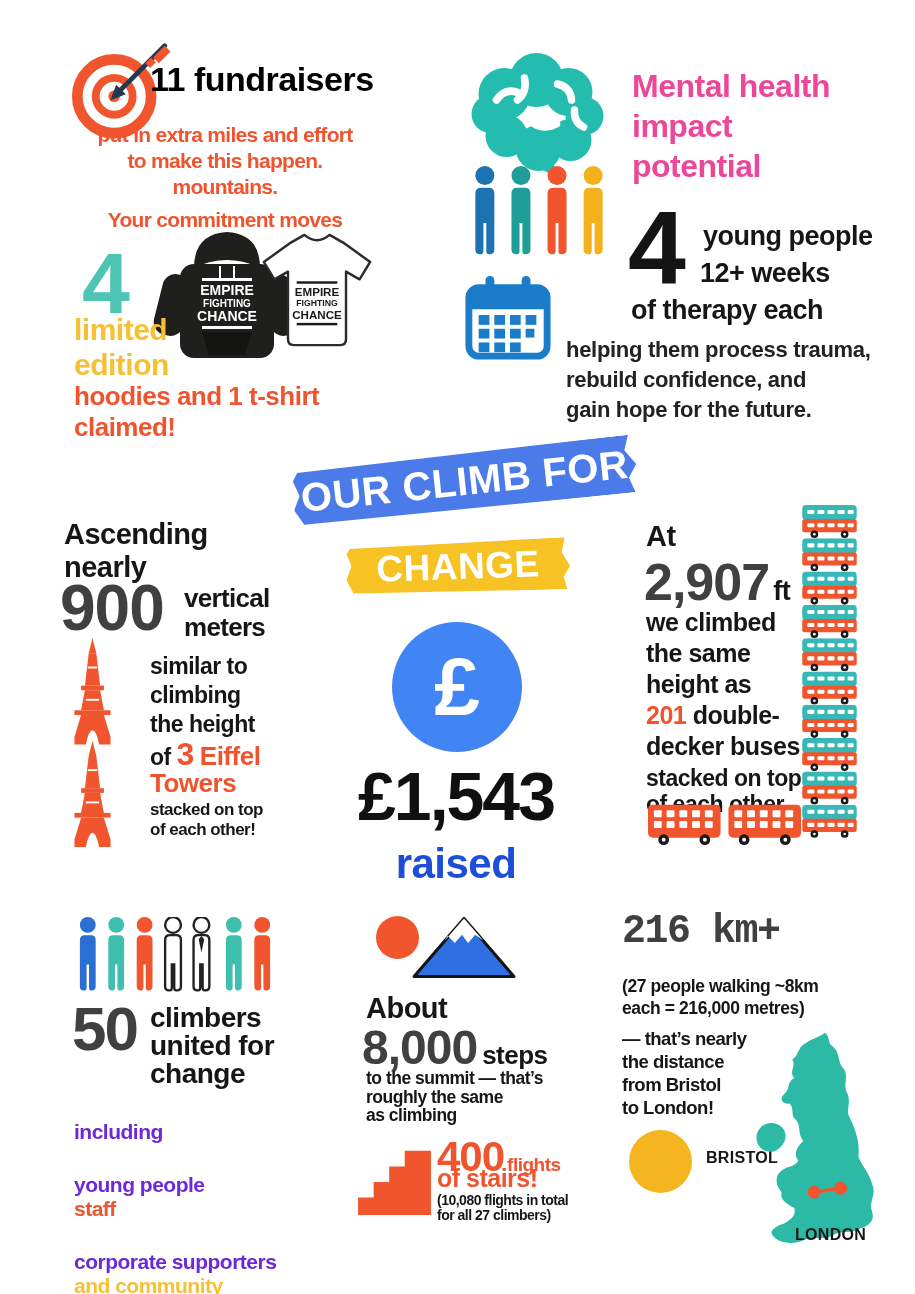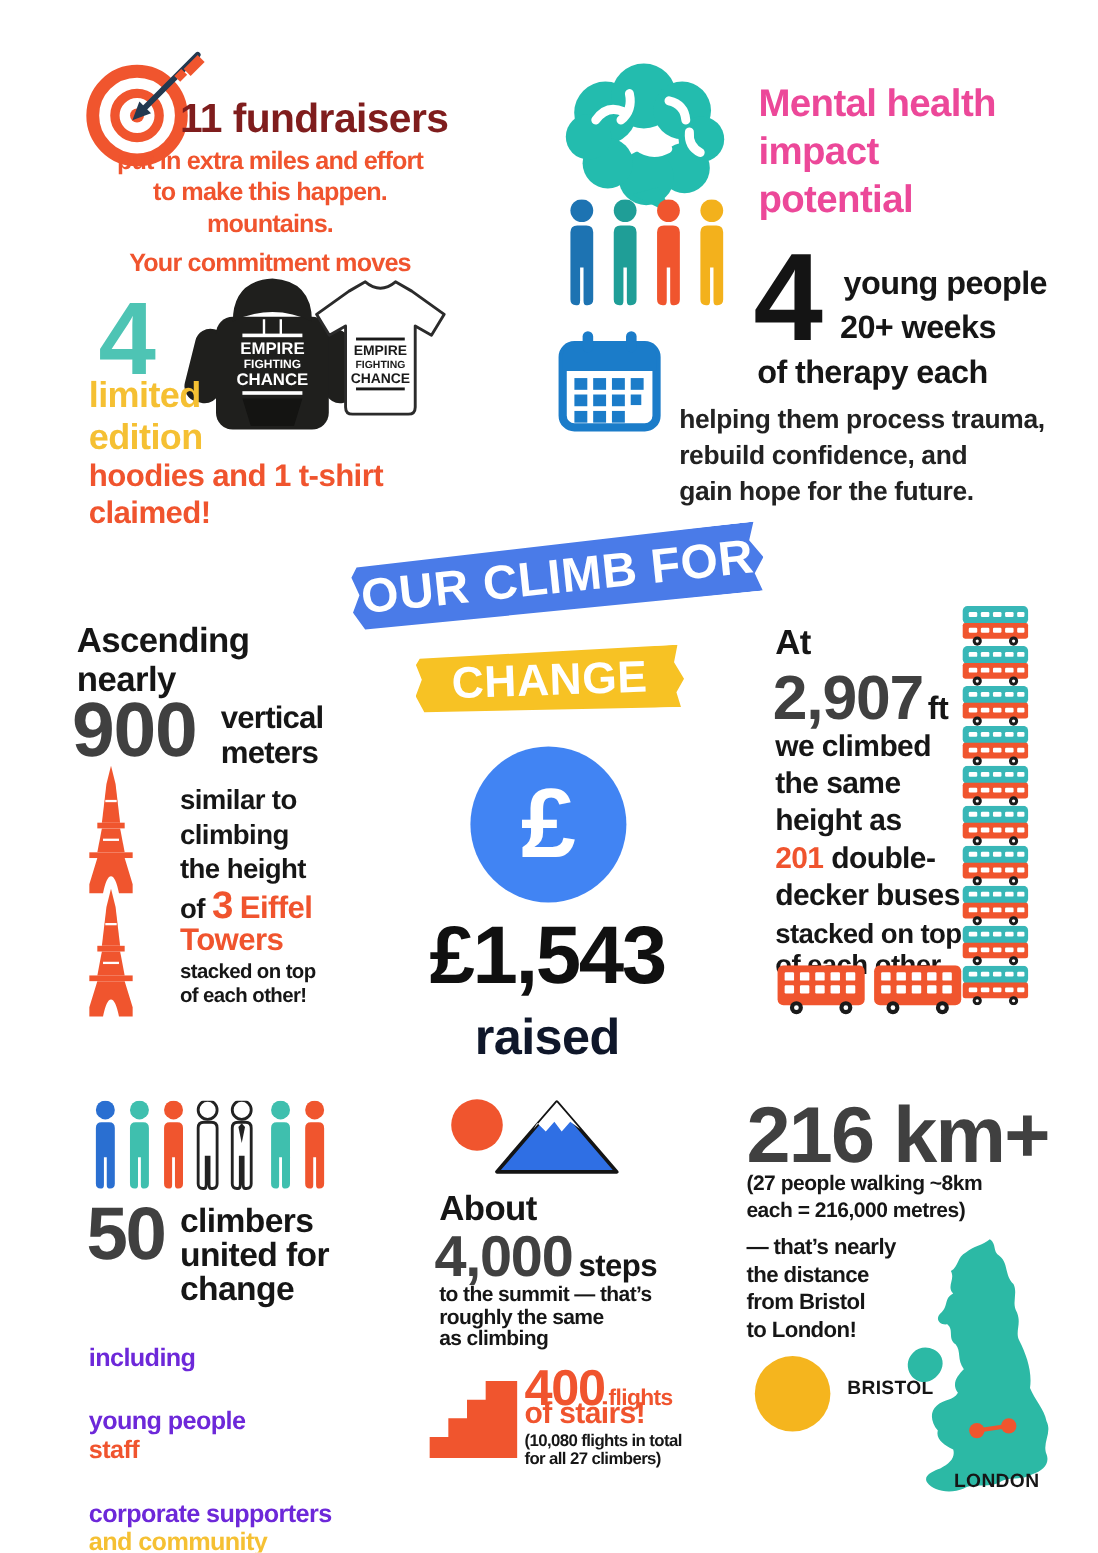--- a/index.html
+++ b/index.html
@@ -1,20 +1,20 @@
 <!DOCTYPE html>
 <html><head>
 <meta charset="utf-8">
 <style>
   html,body{margin:0;padding:0;background:#fff;}
   #canvas{position:relative;width:915px;height:1294px;background:#fff;overflow:hidden;
           font-family:"Liberation Sans",sans-serif;}
   .t{position:absolute;font-weight:800;letter-spacing:-0.5px;color:#161616;white-space:nowrap;}
   .blue{color:#404040;}
-  .navy{color:#7f1d1d;margin-top:20px;}
+  .navy{color:#000000;}
   .orange{color:#f0542e;}
   .teal{color:#6d28d9;margin-top:28px;}
   .ltteal{color:#4ec4b4;}
   .yellow{color:#f5c033;}
   .tape{position:absolute;display:flex;align-items:center;justify-content:center;
         color:#fff;font-weight:800;letter-spacing:0.5px;}
   .tape-blue{background:#4a7be8;clip-path:polygon(2% 6%,98.5% 0%,97% 26%,100% 52%,97.5% 74%,99% 100%,2.5% 96%,0% 70%,2% 46%,0.5% 20%);}
   .tape-yellow{background:#f7c224;clip-path:polygon(2% 8%,98% 0%,96.5% 28%,100% 55%,97% 76%,98.5% 100%,3% 94%,0% 68%,2.5% 42%,0.5% 18%);}
   .circle{position:absolute;border-radius:50%;}
   svg text{font-family:"Liberation Sans",sans-serif;font-weight:bold;}
@@ -180,39 +180,39 @@
         <rect x="31" y="56" width="11" height="10"></rect>
         <rect x="47" y="56" width="11" height="10"></rect>
         <rect x="63" y="56" width="9" height="9"></rect>
       <rect x="15" y="70" width="11" height="10"></rect>
         <rect x="31" y="70" width="11" height="10"></rect>
         <rect x="47" y="70" width="11" height="10"></rect>
     </g>
   </svg>
   <div class="t" style="left:628px;top:206px;font-size:104px;line-height:0.82;color:#141414;">4</div>
   <div class="t" style="left:703px;top:221px;font-size:27px;">young people</div>
-  <div class="t" style="left:700px;top:258px;font-size:27px;">20+ weeks</div>
+  <div class="t" style="left:700px;top:258px;font-size:27px;">12+ weeks</div>
   <div class="t" style="left:631px;top:295px;font-size:27px;">of therapy each</div>
   <div class="t" style="left:566px;top:335px;font-size:22px;line-height:30px;font-weight:600;letter-spacing:-0.3px;color:#222;">
     <div>helping them process trauma,</div>
     <div>rebuild confidence, and</div>
     <div>gain hope for the future.</div>
   </div>
 
   <div class="tape tape-blue" style="left:292px;top:452px;width:345px;height:58px;transform:rotate(-6deg);font-size:40px;">
     <span>OUR CLIMB FOR</span>
   </div>
   <div class="tape tape-yellow" style="left:346px;top:541px;width:224px;height:52px;transform:rotate(-2deg);font-size:37px;">
     <span>CHANGE</span>
   </div>
   <div class="circle" style="left:392px;top:622px;width:130px;height:130px;background:#4184f3;display:flex;align-items:center;justify-content:center;">
     <span style="color:#fff;font-size:82px;font-weight:700;">£</span>
   </div>
   <div class="t" style="left:206px;top:762px;width:500px;text-align:center;font-size:68px;line-height:1;letter-spacing:-2px;color:#101010;">£1,543</div>
-  <div class="t" style="left:206px;top:840px;width:500px;text-align:center;font-size:42px;color:#0f172a;">raised</div>
+  <div class="t" style="left:206px;top:840px;width:500px;text-align:center;font-size:42px;color:#1d4ed8;">raised</div>
 
   <div class="t" style="left:64px;top:518px;font-size:29px;line-height:33px;">
     <div>Ascending</div>
     <div>nearly</div>
   </div>
   <div class="t blue" style="left:60px;top:576px;font-size:64px;line-height:1;letter-spacing:-1px;">900</div>
   <div class="t" style="left:184px;top:584px;font-size:26px;line-height:29px;letter-spacing:-0.7px;">
     <div>vertical</div>
     <div>meters</div>
   </div>
@@ -294,40 +294,40 @@
     <div class="yellow">champions</div>
   </div>
 
   <div class="circle" style="left:376px;top:916px;width:43px;height:43px;background:#f0552e;"></div>
   <svg style="position:absolute;left:410px;top:915px" width="108" height="66" viewBox="0 0 106 64" xmlns="http://www.w3.org/2000/svg">
     <path d="M53,3 L102,60 L4,60 Z" fill="#2f6fe4" stroke="#141414" stroke-width="3" stroke-linejoin="round"></path>
     <path d="M53,3 L72,25 L64,19 L57,27 L51,19 L44,27 L37,20 L34,25 Z" fill="#fff"></path>
   </svg>
   <div class="t" style="left:366px;top:992px;font-size:29px;">About</div>
   <div class="t" style="left:362px;top:1020px;">
-    <span class="blue" style="font-size:48px;letter-spacing:-1px;">4,000</span><span style="font-size:26px;margin-left:5px;">steps</span>
+    <span class="blue" style="font-size:48px;letter-spacing:-1px;">8,000</span><span style="font-size:26px;margin-left:5px;">steps</span>
   </div>
   <div class="t" style="left:366px;top:1069px;font-size:17.5px;line-height:18.5px;">
     <div>to the summit — that’s</div>
     <div>roughly the same</div>
     <div>as climbing</div>
   </div>
   <svg style="position:absolute;left:356px;top:1146px" width="78" height="70" viewBox="0 0 78 72" xmlns="http://www.w3.org/2000/svg">
     <path d="M1,71 L1,53 L17,53 L17,37 L33,37 L33,21 L49,21 L49,5 L76,5 L76,71 Z" fill="#f0552e"></path>
   </svg>
   <div class="t orange" style="left:437px;top:1133px;">
     <span style="font-size:42px;letter-spacing:-1px;">400</span><span style="font-size:19px;margin-left:3px;">flights</span>
   </div>
   <div class="t orange" style="left:437px;top:1164px;font-size:25px;">of stairs!</div>
   <div class="t" style="left:437px;top:1193px;font-size:14px;line-height:14.5px;font-weight:700;">
     <div>(10,080 flights in total</div>
     <div>for all 27 climbers)</div>
   </div>
 
-  <div class="t blue" style="left:622px;top:912px;font-size:66px;line-height:1;letter-spacing:-1.5px;">216 km+</div>
+  <div class="t blue" style="left:622px;top:912px;font-size:40px;line-height:1;letter-spacing:-1.5px;font-family:Liberation Mono, monospace;">216 km+</div>
   <div class="t" style="left:622px;top:976px;font-size:17.5px;line-height:21.5px;letter-spacing:-0.4px;">
     <div>(27 people walking ~8km</div>
     <div>each = 216,000 metres)</div>
   </div>
   <div class="t" style="left:622px;top:1027px;font-size:18.5px;line-height:23px;">
     <div>— that’s nearly</div>
     <div>the distance</div>
     <div>from Bristol</div>
     <div>to London!</div>
   </div>

